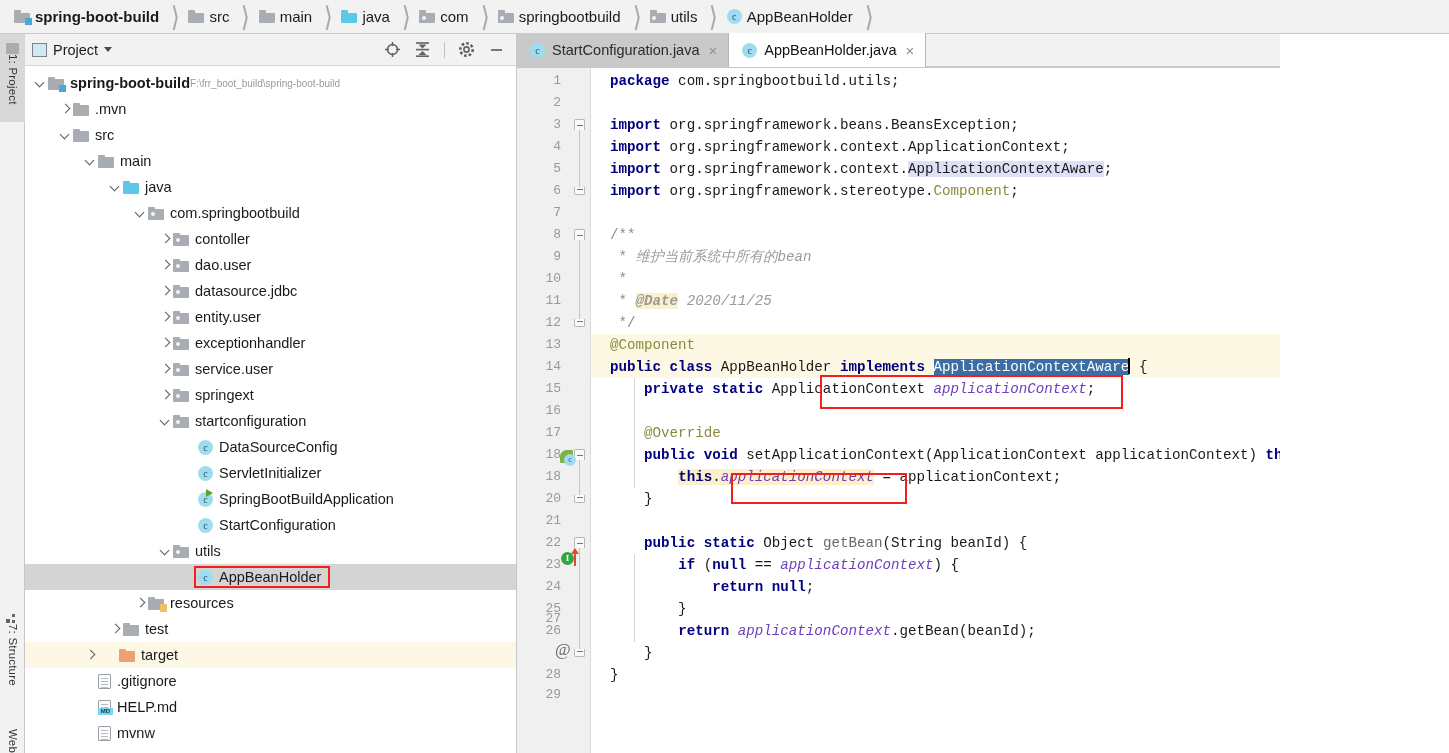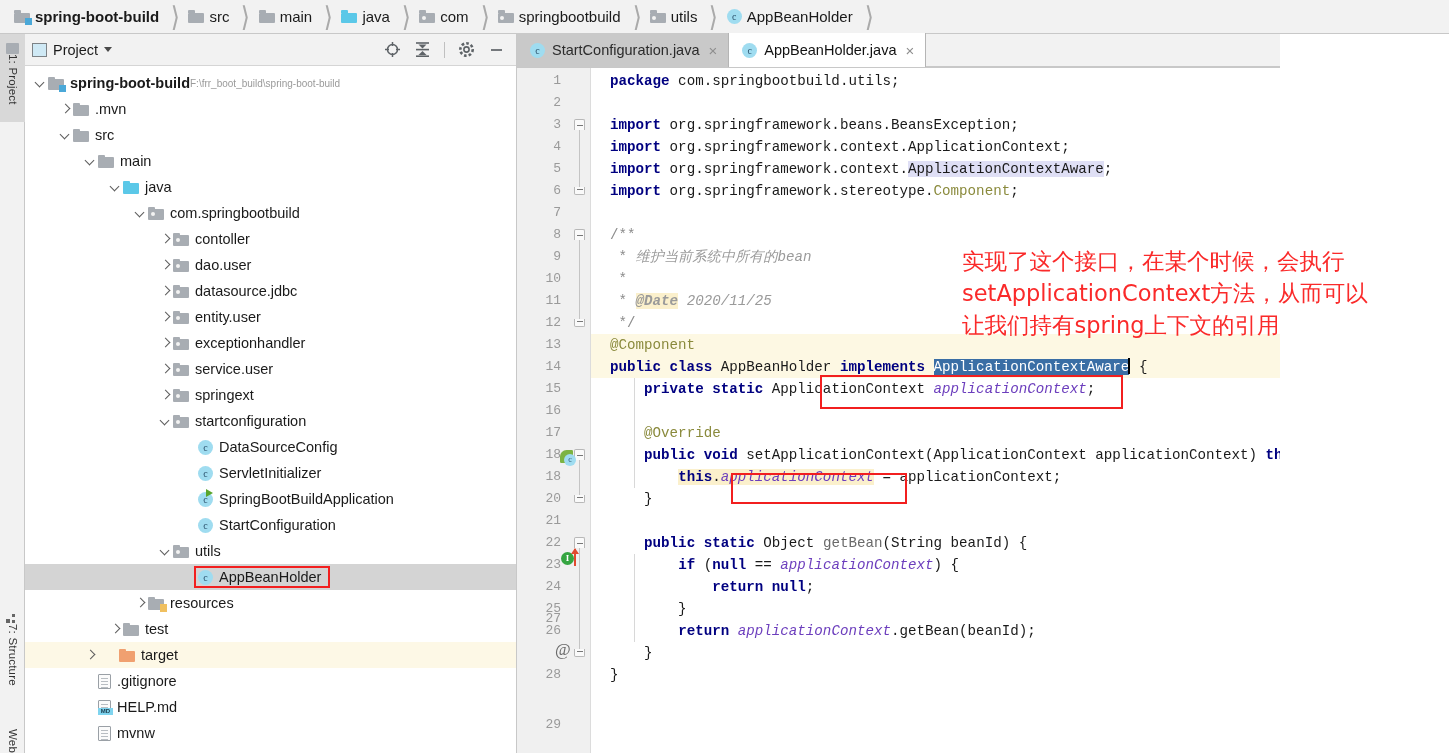--- a/index.html
+++ b/index.html
@@ -704,21 +704,21 @@
           <div class="gline" style="top: 398px;">18</div>
           <div class="gline" style="top: 420px;">20</div>
           <div class="gline" style="top: 442px;">21</div>
           <div class="gline" style="top: 464px;">22</div>
           <div class="gline" style="top: 486px;">23</div>
           <div class="gline" style="top: 508px; padding-left: 8px;">24</div>
           <div class="gline" style="top: 530px;">25</div>
           <div class="gline" style="top: 552px;">26</div>
           <div class="gline" style="top: 540px;">27</div>
           <div class="gline" style="top: 596px;">28</div>
-          <div class="gline" style="top: 646px;">29</div>
+          <div class="gline" style="top: 616px;">29</div>
           <div class="fold top" style="left: 57px; top: 51px;"></div>
           <div class="foldline" style="left: 62px; top: 62px; height: 58px;"></div>
           <div class="fold bot" style="left: 57px; top: 119px;"></div>
           <div class="fold top" style="left: 57px; top: 161px;"></div>
           <div class="foldline" style="left: 62px; top: 172px; height: 80px;"></div>
           <div class="fold bot" style="left: 57px; top: 251px;"></div>
           <div class="fold top" style="left: 57px; top: 381px;"></div>
           <div class="foldline" style="left: 62px; top: 392px; height: 36px;"></div>
           <div class="fold bot" style="left: 57px; top: 427px;"></div>
           <div class="fold top" style="left: 57px; top: 469px;"></div>
@@ -736,19 +736,14 @@
         <span class="circ">I</span>
           <span class="uparr"></span>
       </div>
       <div id="gi-at">@</div>
     </div>
   </div>
 
   <div class="redbox" id="box-implements" style="left:820px; top:375px; width:303px; height:34px;"></div>
   <div class="redbox" id="box-setapp" style="left:731px; top:473px; width:176px; height:31px;"></div>
 
-  <div id="red-note">
-      <div>实现了这个接口，在某个时候，会执行</div>
-      <div>setApplicationContext方法，从而可以</div>
-      <div>让我们持有spring上下文的引用</div>
-    </div>
 
 </div>
 
 </body></html>

